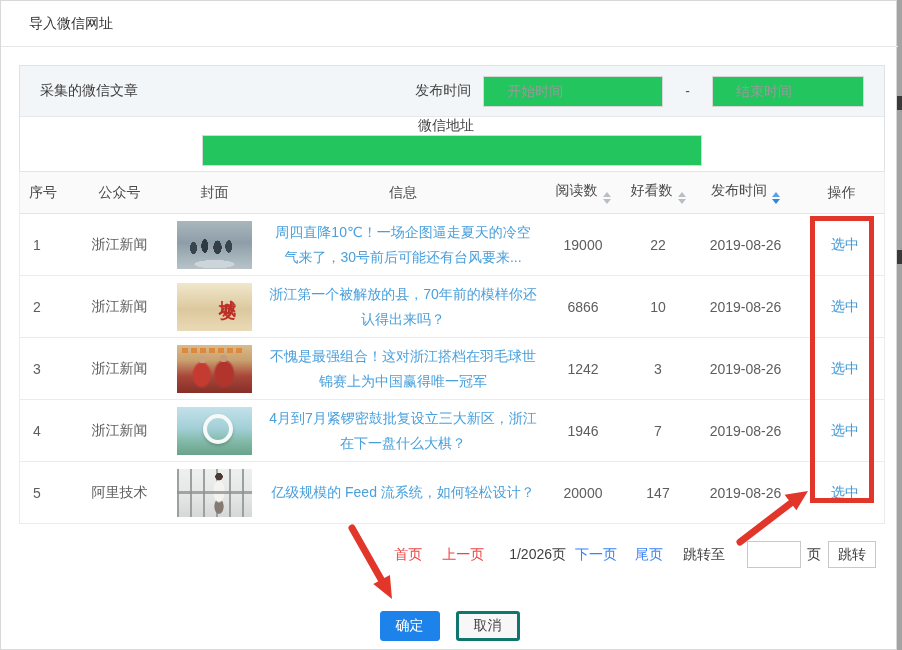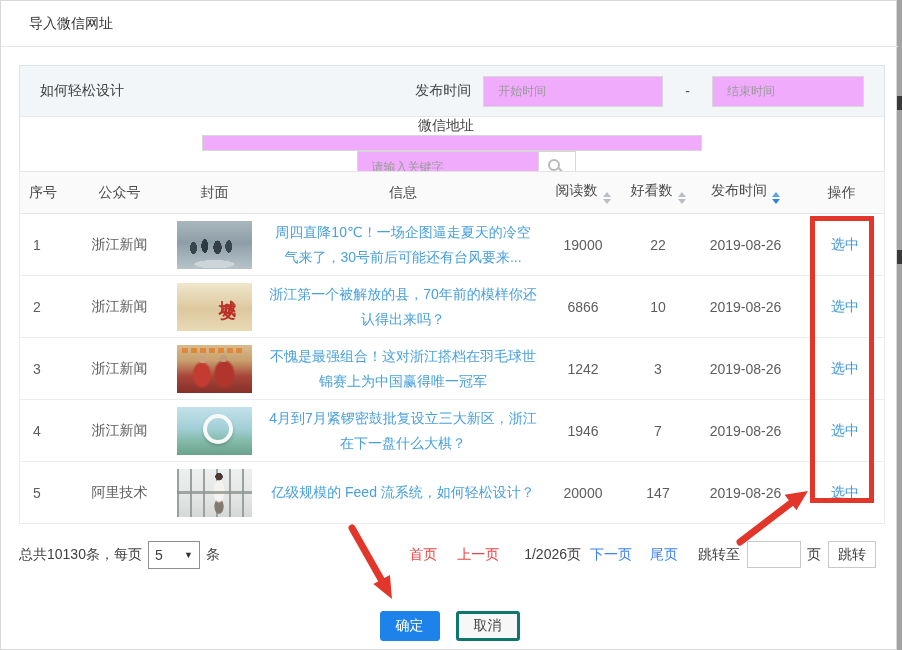--- a/index.html
+++ b/index.html
@@ -20,21 +20,21 @@
   .dlg-title { position:absolute; left:28px; top:14px; font-size:14px; color:#333; }
   .dlg-divider { position:absolute; left:0; top:45px; width:897px; height:1px; background:#e7e7e7; }
 
   
   .filter-panel { position:absolute; left:18px; top:64px; width:866px; border:1px solid #dfe3e6; }
   .filter-row1 { height:50px; background:#f3f6f9; display:flex; align-items:center; padding:0 20px; }
   .filter-row2 { height:55px; background:#fff; border-top:1px solid #e6e9ec; display:flex; align-items:center; padding:0 20px;flex-direction:column; }
   .section-title { color:#3c3c3c; }
   .spacer { flex:1; }
   .fld-label { color:#444; margin-right:12px; white-space:nowrap; }
-  .txt-input { height:31px; border:1px solid #d7d7d7; background:#f0abfc; padding:0 14px; font-size:12px; color:#555; font-family:inherit; outline:none; }
+  .txt-input { height:31px; border:1px solid #d7d7d7; background:#22c55e; padding:0 23px; font-size:14px; color:#555; font-family:inherit; outline:none; }
   .txt-input::placeholder { color:#9a9a9a; }
   .inp-start { width:180px; }
   .range-dash { margin:0 22px; color:#555; }
   .inp-end { width:152px; }
   .inp-url { width:500px; }
   .kw-group { display:flex; margin-left:28px; }
   .inp-keyword { width:182px; }
   .search-btn { width:37px; height:31px; border:1px solid #d7d7d7; border-left:none; background:#fff; cursor:pointer; position:relative; }
   .mag { position:absolute; left:9px; top:7px; width:12px; height:12px; border:2px solid #b9b9b9; border-radius:50%; }
   .mag::after { content:""; position:absolute; width:2px; height:7px; background:#b9b9b9; right:-4px; bottom:-5px; transform:rotate(-45deg); }
@@ -96,21 +96,21 @@
   .page-row { position:absolute; left:0; top:540px; width:897px; height:32px; }
   .page-left { position:absolute; left:18px; top:0; display:flex; align-items:center; color:#3f3f3f; }
   .select-box { display:inline-flex; align-items:center; justify-content:space-between; width:52px; height:28px;
       border:1px solid #8f8f8f; background:#fff; margin:0 6px; padding:0 6px; cursor:pointer; }
   .select-box .caret { font-size:9px; color:#333; }
   .page-right { position:absolute; right:22px; top:0; display:flex; align-items:center; color:#3f3f3f; }
   .pg-link { cursor:pointer; color:#3b82f6; }
   .pg-link.disabled { color:#ef4444; }
   .pg-first{ margin-right:20px; } .pg-prev{ margin-right:25px; }
   .pg-current{ margin-right:9px; } .pg-next{ margin-right:18px; } .pg-last{ margin-right:20px; }
-  .pg-jump-label{ margin-right:7px; }
+  .pg-jump-label{ margin-right:22px; }
   .inp-jump { width:54px; height:27px; border:1px solid #c9c9c9; margin-right:6px; padding:0 5px; font-size:14px; outline:none; }
   .pg-unit { margin-right:7px; }
   .jump-btn { height:27px; padding:0 9px; border:1px solid #c9c9c9; background:#fff; font-size:14px; color:#3f3f3f;
       font-family:inherit; cursor:pointer; }
 
   
   .btn-row { position:absolute; left:0; top:610px; width:897px; display:flex; justify-content:center; gap:16px; }
   .btn { height:30px; padding:0 15px; font-size:14px; font-family:inherit; border-radius:3px; cursor:pointer; }
   .btn-confirm { background:#1d82ea; border:1px solid #1d82ea; color:#fff; }
   .btn-cancel { background:#f7f7f7; border:3px solid #0f766e; color:#3f3f3f; }
@@ -131,37 +131,31 @@
     <div class="mark" style="top:250px"></div>
   </div>
 
   <div class="dialog">
 
     <div class="dlg-title">导入微信网址</div>
     <div class="dlg-divider"></div>
 
     <div class="filter-panel">
       <div class="filter-row1">
-        <span class="section-title">如何轻松设计</span>
+        <span class="section-title">采集的微信文章</span>
         <span class="spacer"></span>
         <span class="fld-label">发布时间</span>
         <input class="txt-input inp-start" type="text" placeholder="开始时间" style="">
         <span class="range-dash">-</span>
         <input class="txt-input inp-end" type="text" placeholder="结束时间" style="">
       </div>
       <div class="filter-row2">
         <span class="fld-label">微信地址</span>
         <input class="txt-input inp-url" type="text" style="">
         <span class="spacer"></span>
-        <span class="kw-group">
-          <input class="txt-input inp-keyword" type="text" placeholder="请输入关键字" style="">
-          <button class="search-btn">
-            <span class="mag"></span>
-          </button>
-        </span>
       </div>
     </div>
 
     <div class="table-wrap">
       <div class="tbl-border-l"></div>
       <div class="tbl-border-r"></div>
       <table>
         <colgroup>
           <col class="c-idx">
             <col class="c-acc">
@@ -270,28 +264,20 @@
             <td>20000</td>
             <td>147</td>
             <td>2019-08-26</td>
             <td><a class="action-link">选中</a></td>
           </tr>
         </tbody>
       </table>
     </div>
 
     <div class="page-row">
-      <div class="page-left">
-        <span>总共10130条，每页</span>
-        <span class="select-box">
-          <span>5</span>
-          <span class="caret">▼</span>
-        </span>
-        <span>条</span>
-      </div>
       <div class="page-right">
         <span class="pg-link disabled pg-first">首页</span>
         <span class="pg-link disabled pg-prev">上一页</span>
         <span class="pg-current">1/2026页</span>
         <span class="pg-link pg-next">下一页</span>
         <span class="pg-link pg-last">尾页</span>
         <span class="pg-jump-label">跳转至</span>
         <input class="inp-jump" type="text" style="">
         <span class="pg-unit">页</span>
         <button class="jump-btn">跳转</button>

